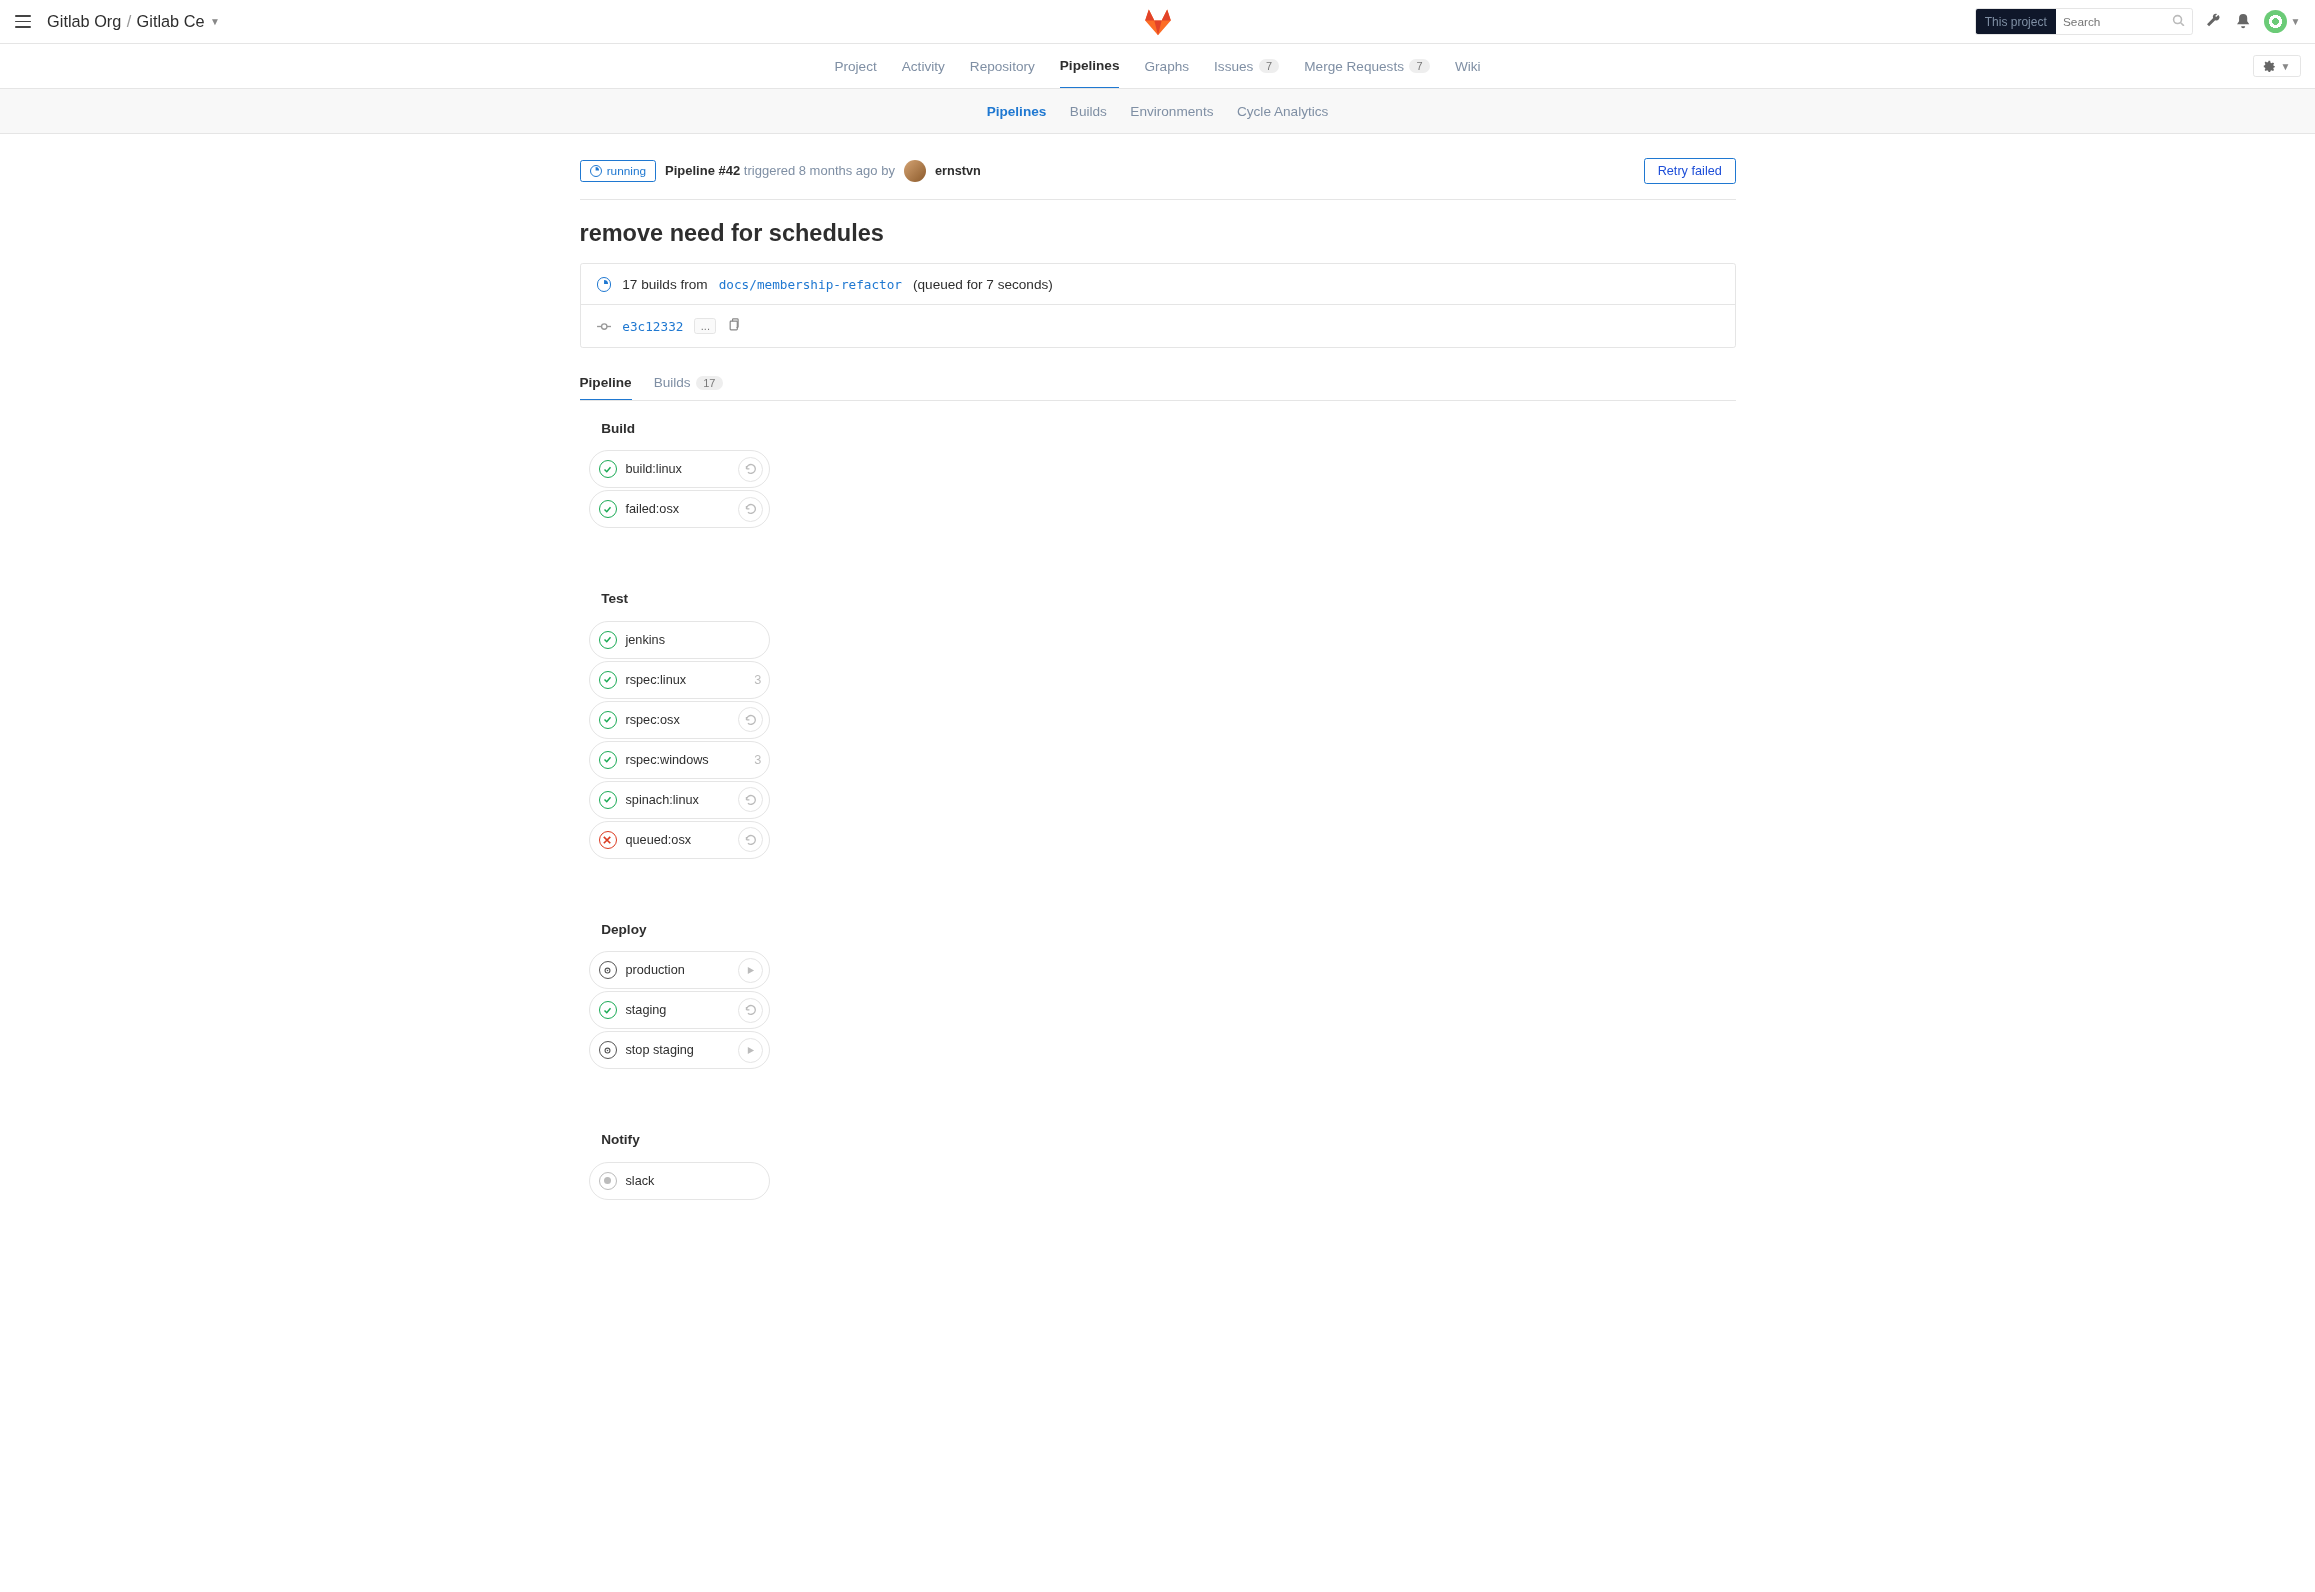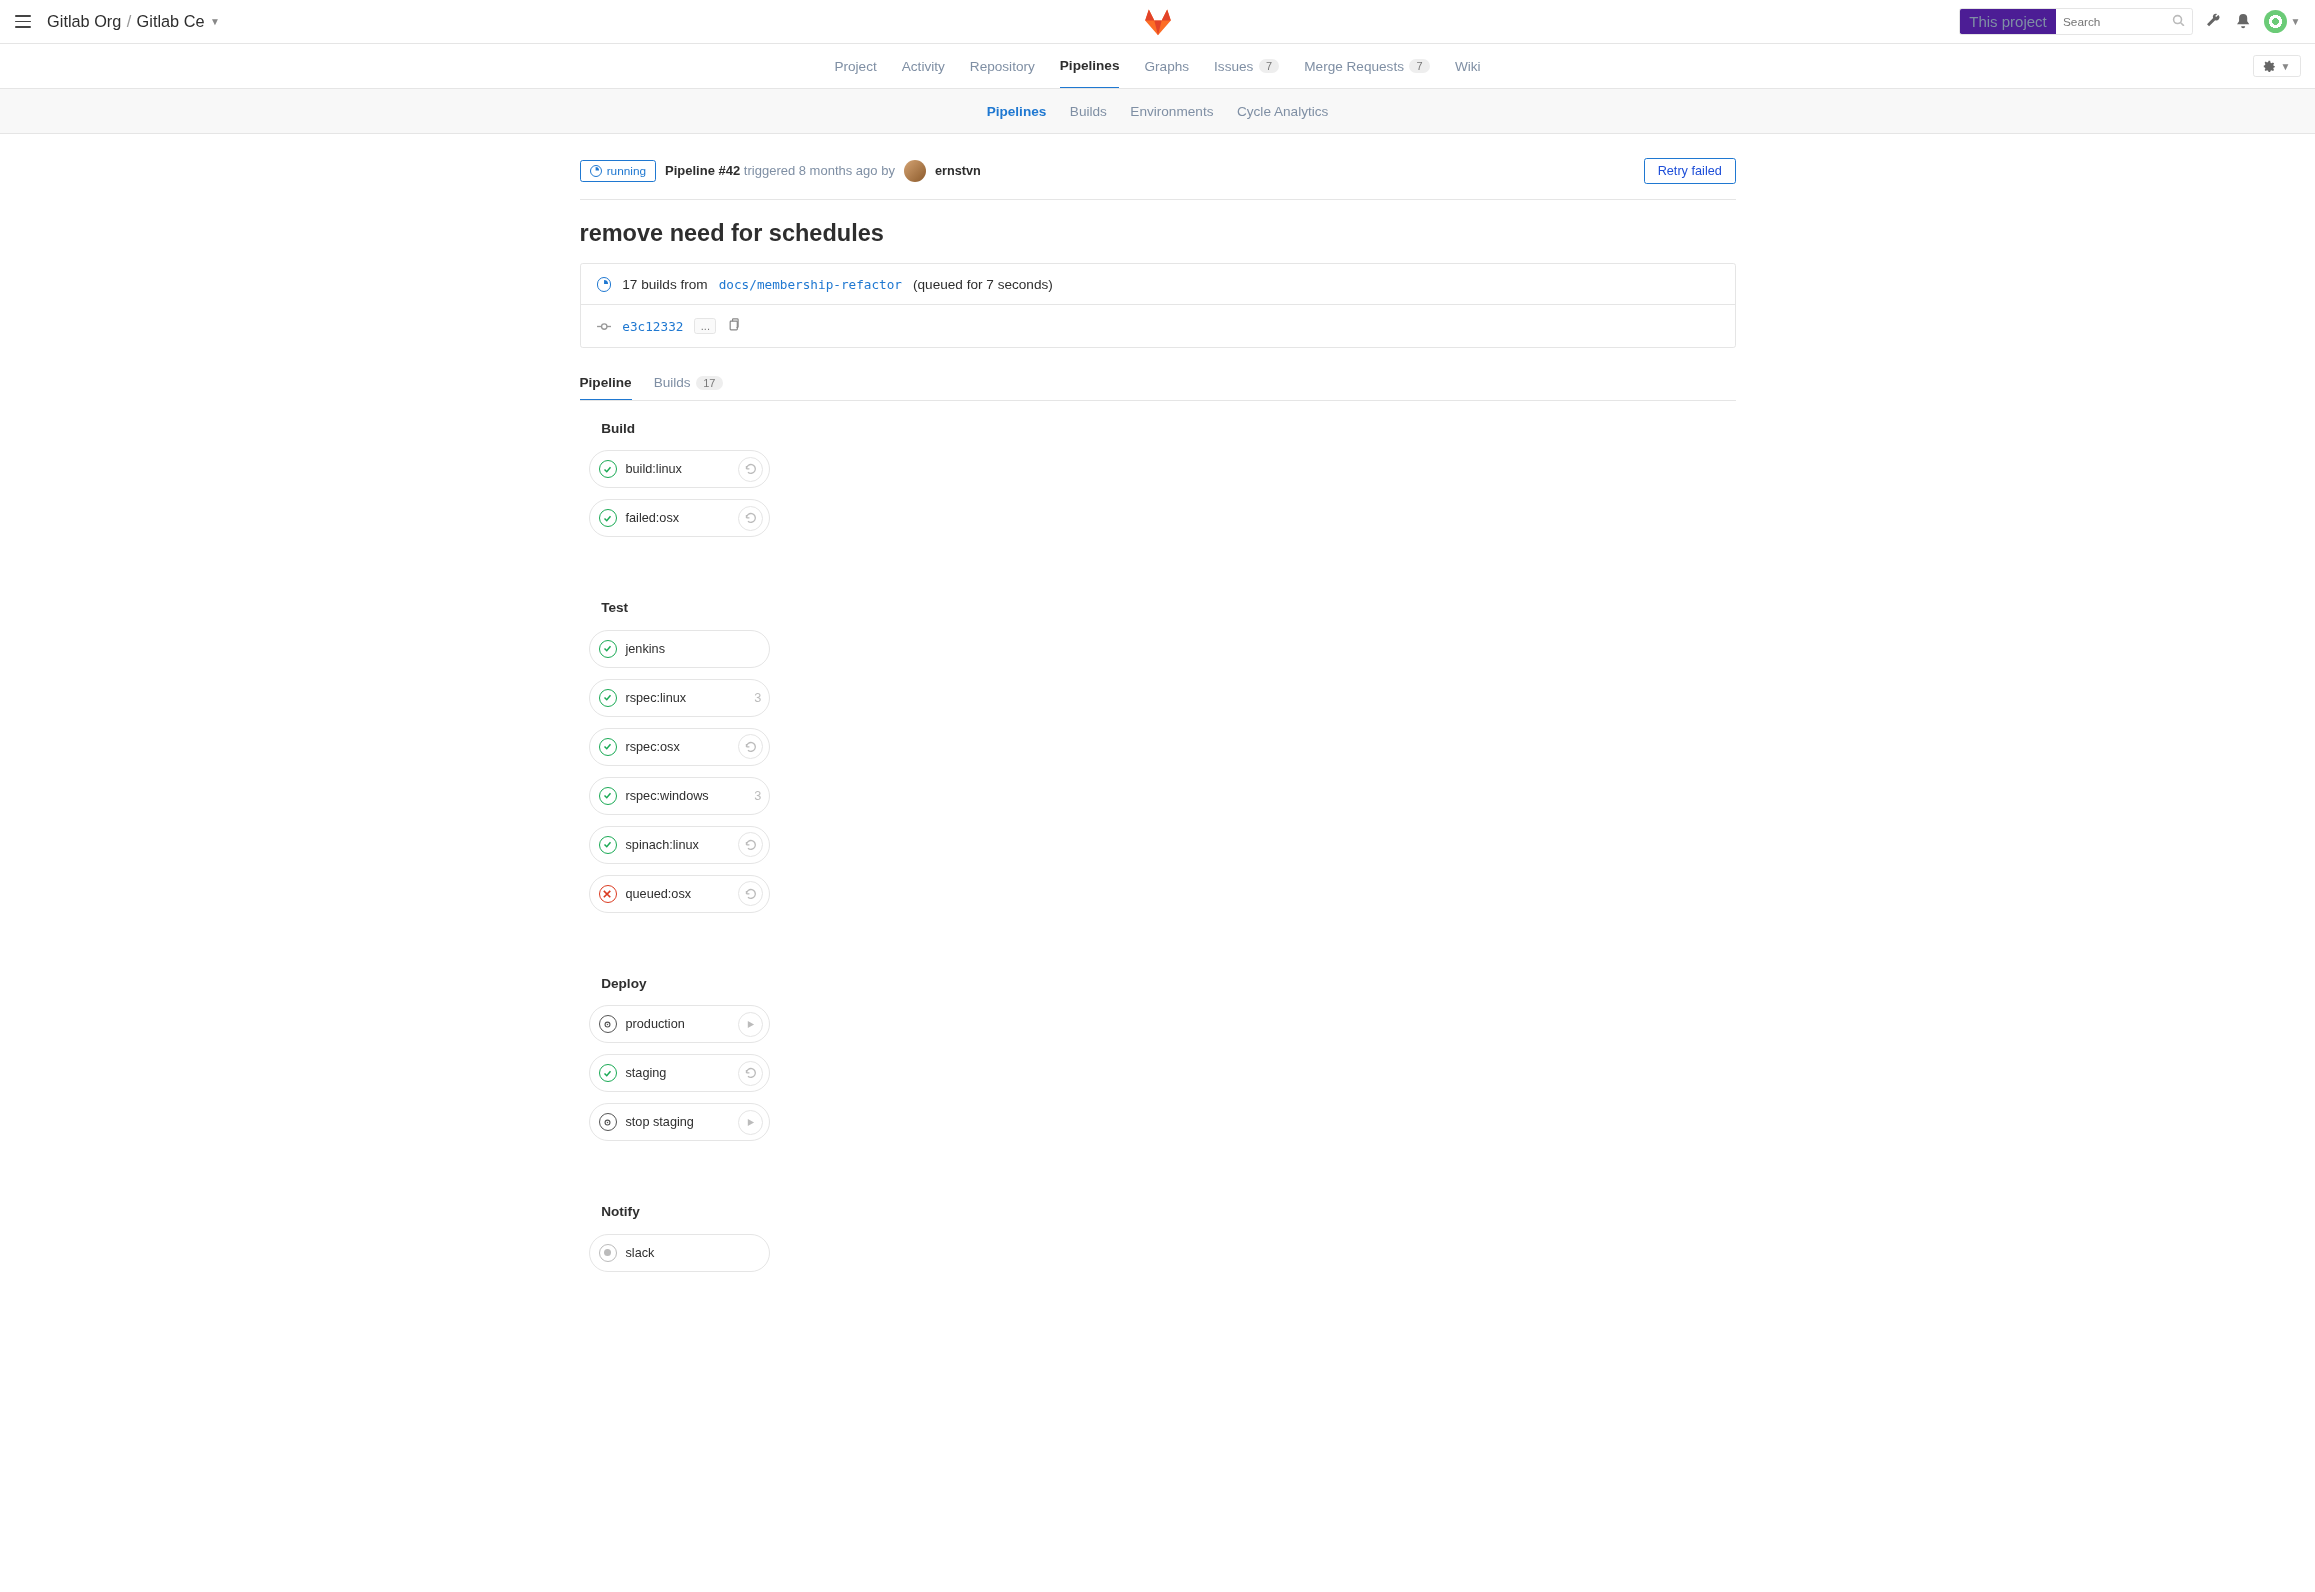--- a/index.html
+++ b/index.html
@@ -8,21 +8,21 @@
 
 .top-header { display: flex; align-items: center; height: 44px; padding: 0 14.5px; border-bottom: 0.9px solid #e5e5e5; position: relative; }
 .hamburger { width: 16.3px; height: 12.7px; cursor: pointer; margin-right: 16.3px; display: flex; flex-direction: column; justify-content: space-between; }
 .hamburger span { display: block; height: 1.8px; background: #444; border-radius: 0.9px; }
 .breadcrumb { font-size: 16.3px; color: #2e2e2e; display: flex; align-items: center; gap: 5.4px; }
 .breadcrumb .sep { color: #999; }
 .logo { position: absolute; left: 50%; transform: translateX(-50%); }
 .logo svg { width: 33px; height: 33px; }
 .header-right { margin-left: auto; display: flex; align-items: center; gap: 12.7px; }
 .search-group { display: flex; align-items: center; border: 0.9px solid #e5e5e5; border-radius: 2.7px; height: 27px; overflow: hidden; }
-.search-scope { background: #4c1d95; padding: 0 9px; color: #7f8fa4; font-size: 15px; height: 100%; display: flex; align-items: center; }
+.search-scope { background: #0f172a; padding: 0 9px; color: #7f8fa4; font-size: 12px; height: 100%; display: flex; align-items: center; }
 .search-input { border: none; padding: 0 7.2px; width: 109px; font-size: 11.8px; outline: none; color: #7f8fa4; }
 .search-icon-btn { padding: 0 7.2px; color: #bbb; }
 .icon-btn { color: #666; cursor: pointer; display: flex; align-items: center; }
 .avatar-sm { width: 23.5px; height: 23.5px; border-radius: 50%; background: radial-gradient(circle, #6bcb77 20%, #fff 20% 40%, #6bcb77 40%); }
 
 
 .nav-tabs { display: flex; justify-content: center; align-items: center; height: 45px; border-bottom: 0.9px solid #e5e5e5; gap: 25px; position: relative; }
 .nav-tabs .tab { color: #7f8fa4; font-size: 13.6px; cursor: pointer; height: 100%; display: flex; align-items: center; gap: 5.4px; }
 .nav-tabs .tab.active { color: #2e2e2e; font-weight: 600; border-bottom: 1.8px solid #1f78d1; }
 .badge { background: #eee; color: #777; border-radius: 9px; padding: 0.9px 7.2px; font-size: 11px; }
@@ -54,21 +54,21 @@
 
 
 .pipe-tabs { display: flex; gap: 22px; border-bottom: 0.9px solid #e5e5e5; margin-top: 18px; }
 .pipe-tab { padding: 9px 0; color: #7f8fa4; font-size: 13.6px; cursor: pointer; display: flex; align-items: center; gap: 5.4px; }
 .pipe-tab.active { color: #2e2e2e; font-weight: 600; border-bottom: 1.8px solid #1f78d1; }
 
 
 .stages { display: flex; gap: 63px; padding: 20px 9px; align-items: flex-start; flex-direction: column; }
 .stage { width: 181px; }
 .stage-title { font-weight: 600; color: #2e2e2e; font-size: 13.6px; margin-bottom: 14.5px; padding-left: 12.7px; }
-.job-list { display: flex; flex-direction: column; gap: 11px; margin-top: 7px; }
+.job-list { display: flex; flex-direction: column; gap: 2px; margin-top: 7px; }
 .job { border: 0.9px solid #e5e5e5; border-radius: 27px; height: 38px; display: flex; align-items: center; padding: 0 5.4px 0 9px; gap: 9px; cursor: pointer; position: relative; }
 .job-name { flex: 1; color: #2e2e2e; font-size: 12.7px; }
 .job-count { color: #bbb; font-size: 12.7px; margin-right: 1.8px; }
 .job-action { width: 25px; height: 25px; border: 0.9px solid #e5e5e5; border-radius: 50%; display: flex; align-items: center; justify-content: center; color: #bbb; cursor: pointer; }
 
 
 .st-icon { width: 18px; height: 18px; border-radius: 50%; display: flex; align-items: center; justify-content: center; flex-shrink: 0; }
 .st-success { border: 1.8px solid #1aaa55; color: #1aaa55; }
 .st-failed { border: 1.8px solid #db3b21; color: #db3b21; }
 .st-manual { border: 1.8px solid #555; color: #555; }

